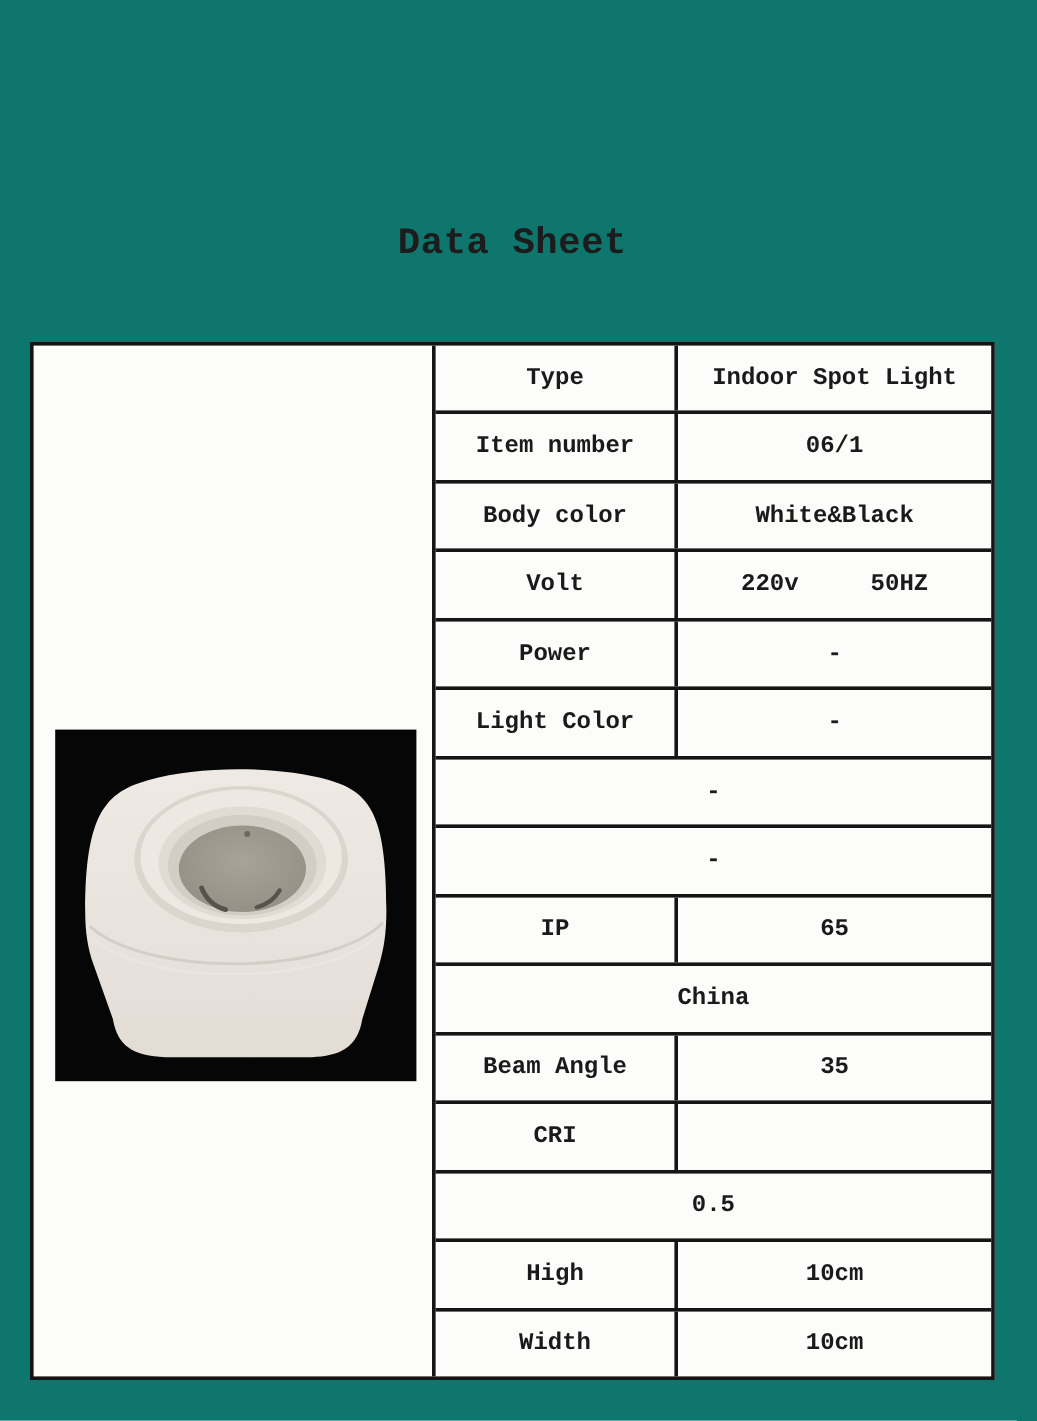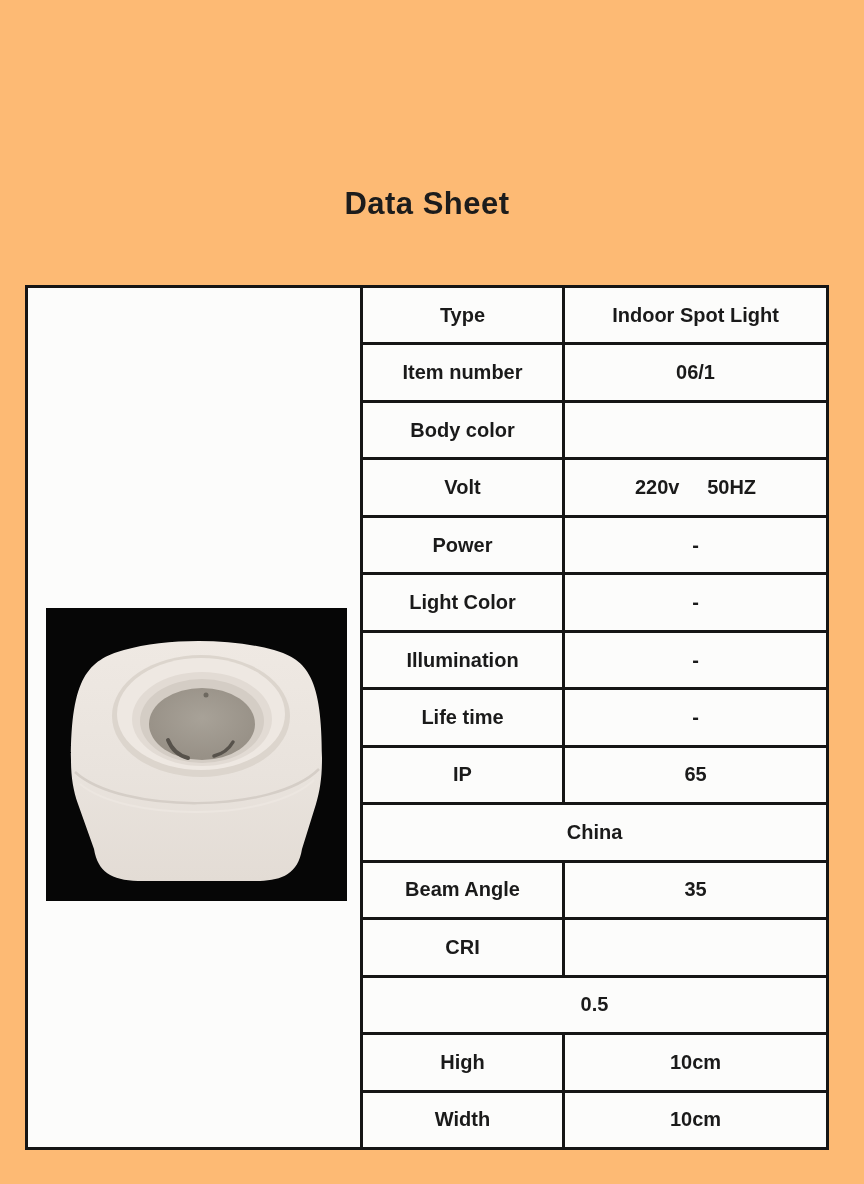--- a/index.html
+++ b/index.html
@@ -4,22 +4,22 @@
 <style>
   html, body {
     margin: 0;
     padding: 0;
     background: #f7f7f6;
   }
   .page {
     position: relative;
     width: 864px;
     height: 1184px;
-    background: #fdba74;
-    font-family: Liberation Sans, sans-serif;
+    background: #0f766e;
+    font-family: Liberation Mono, monospace;
     overflow: hidden;
   }
   .title {
     position: absolute;
     top: 186px;
     left: 0;
     width: 854px; 
     text-align: center;
     font-size: 31px;
     font-weight: bold;
@@ -145,39 +145,38 @@
       <div class="spec-row">
         <div class="label-cell">Type</div>
         <div class="value-cell">Indoor Spot Light</div>
       </div>
       <div class="spec-row">
         <div class="label-cell">Item number</div>
         <div class="value-cell">06/1</div>
       </div>
       <div class="spec-row">
         <div class="label-cell">Body color</div>
+        <div class="value-cell">White&amp;Black</div>
       </div>
       <div class="spec-row">
         <div class="label-cell">Volt</div>
         <div class="value-cell">220v     50HZ</div>
       </div>
       <div class="spec-row">
         <div class="label-cell">Power</div>
         <div class="value-cell">-</div>
       </div>
       <div class="spec-row">
         <div class="label-cell">Light Color</div>
         <div class="value-cell">-</div>
       </div>
       <div class="spec-row">
-        <div class="label-cell">Illumination</div>
-        <div class="value-cell">-</div>
-      </div>
-      <div class="spec-row">
-        <div class="label-cell">Life time</div>
+        <div class="value-cell">-</div>
+      </div>
+      <div class="spec-row">
         <div class="value-cell">-</div>
       </div>
       <div class="spec-row">
         <div class="label-cell">IP</div>
         <div class="value-cell">65</div>
       </div>
       <div class="spec-row">
         <div class="value-cell">China</div>
       </div>
       <div class="spec-row">

